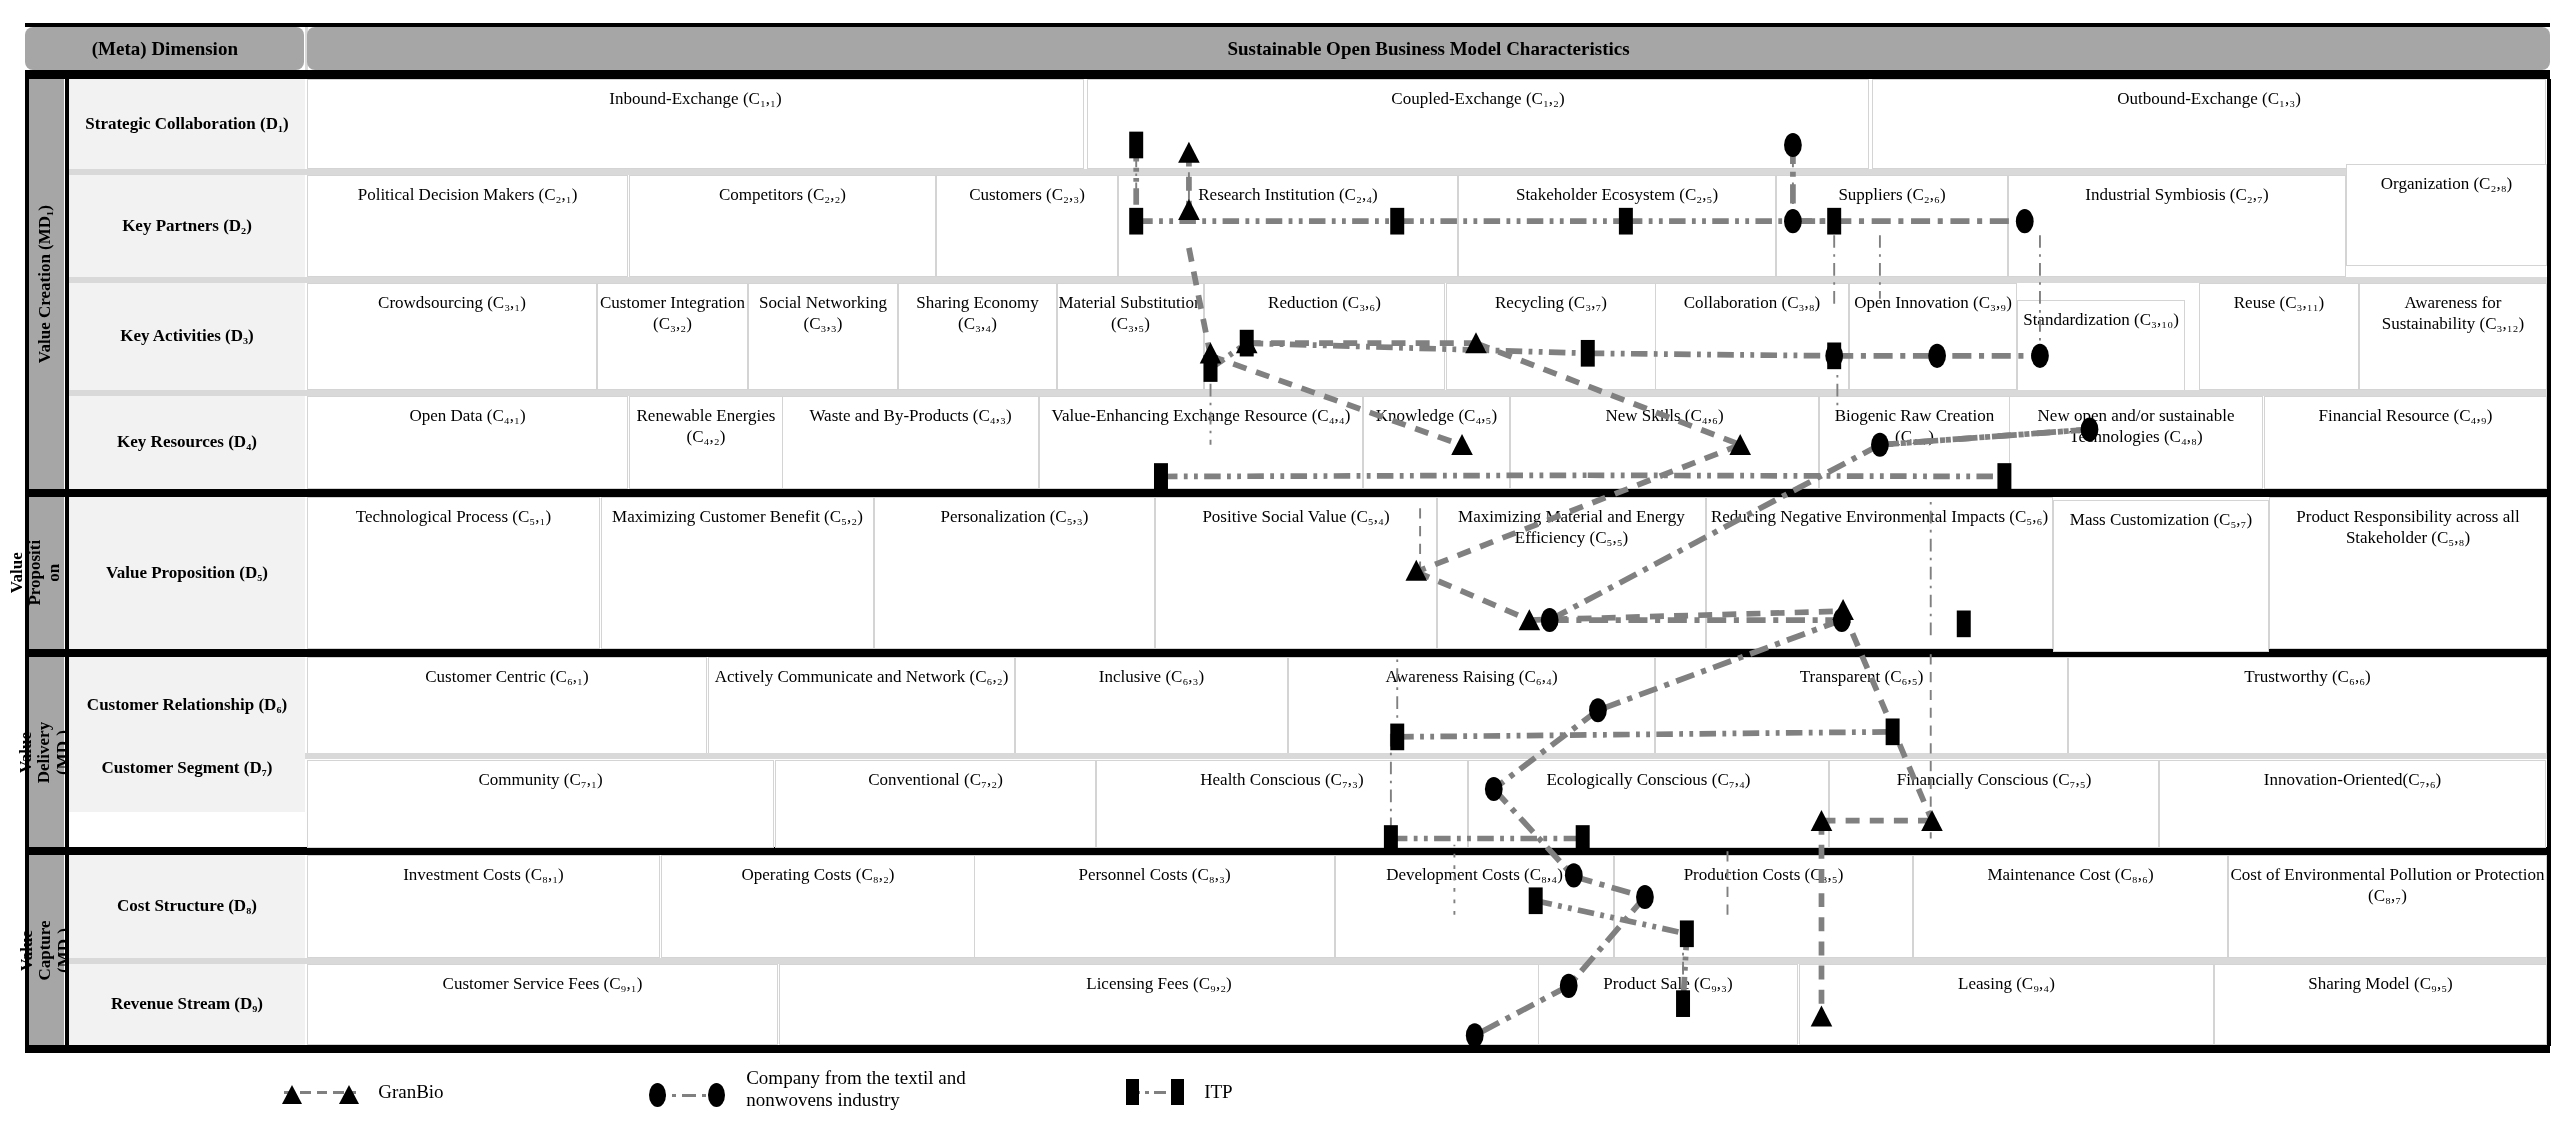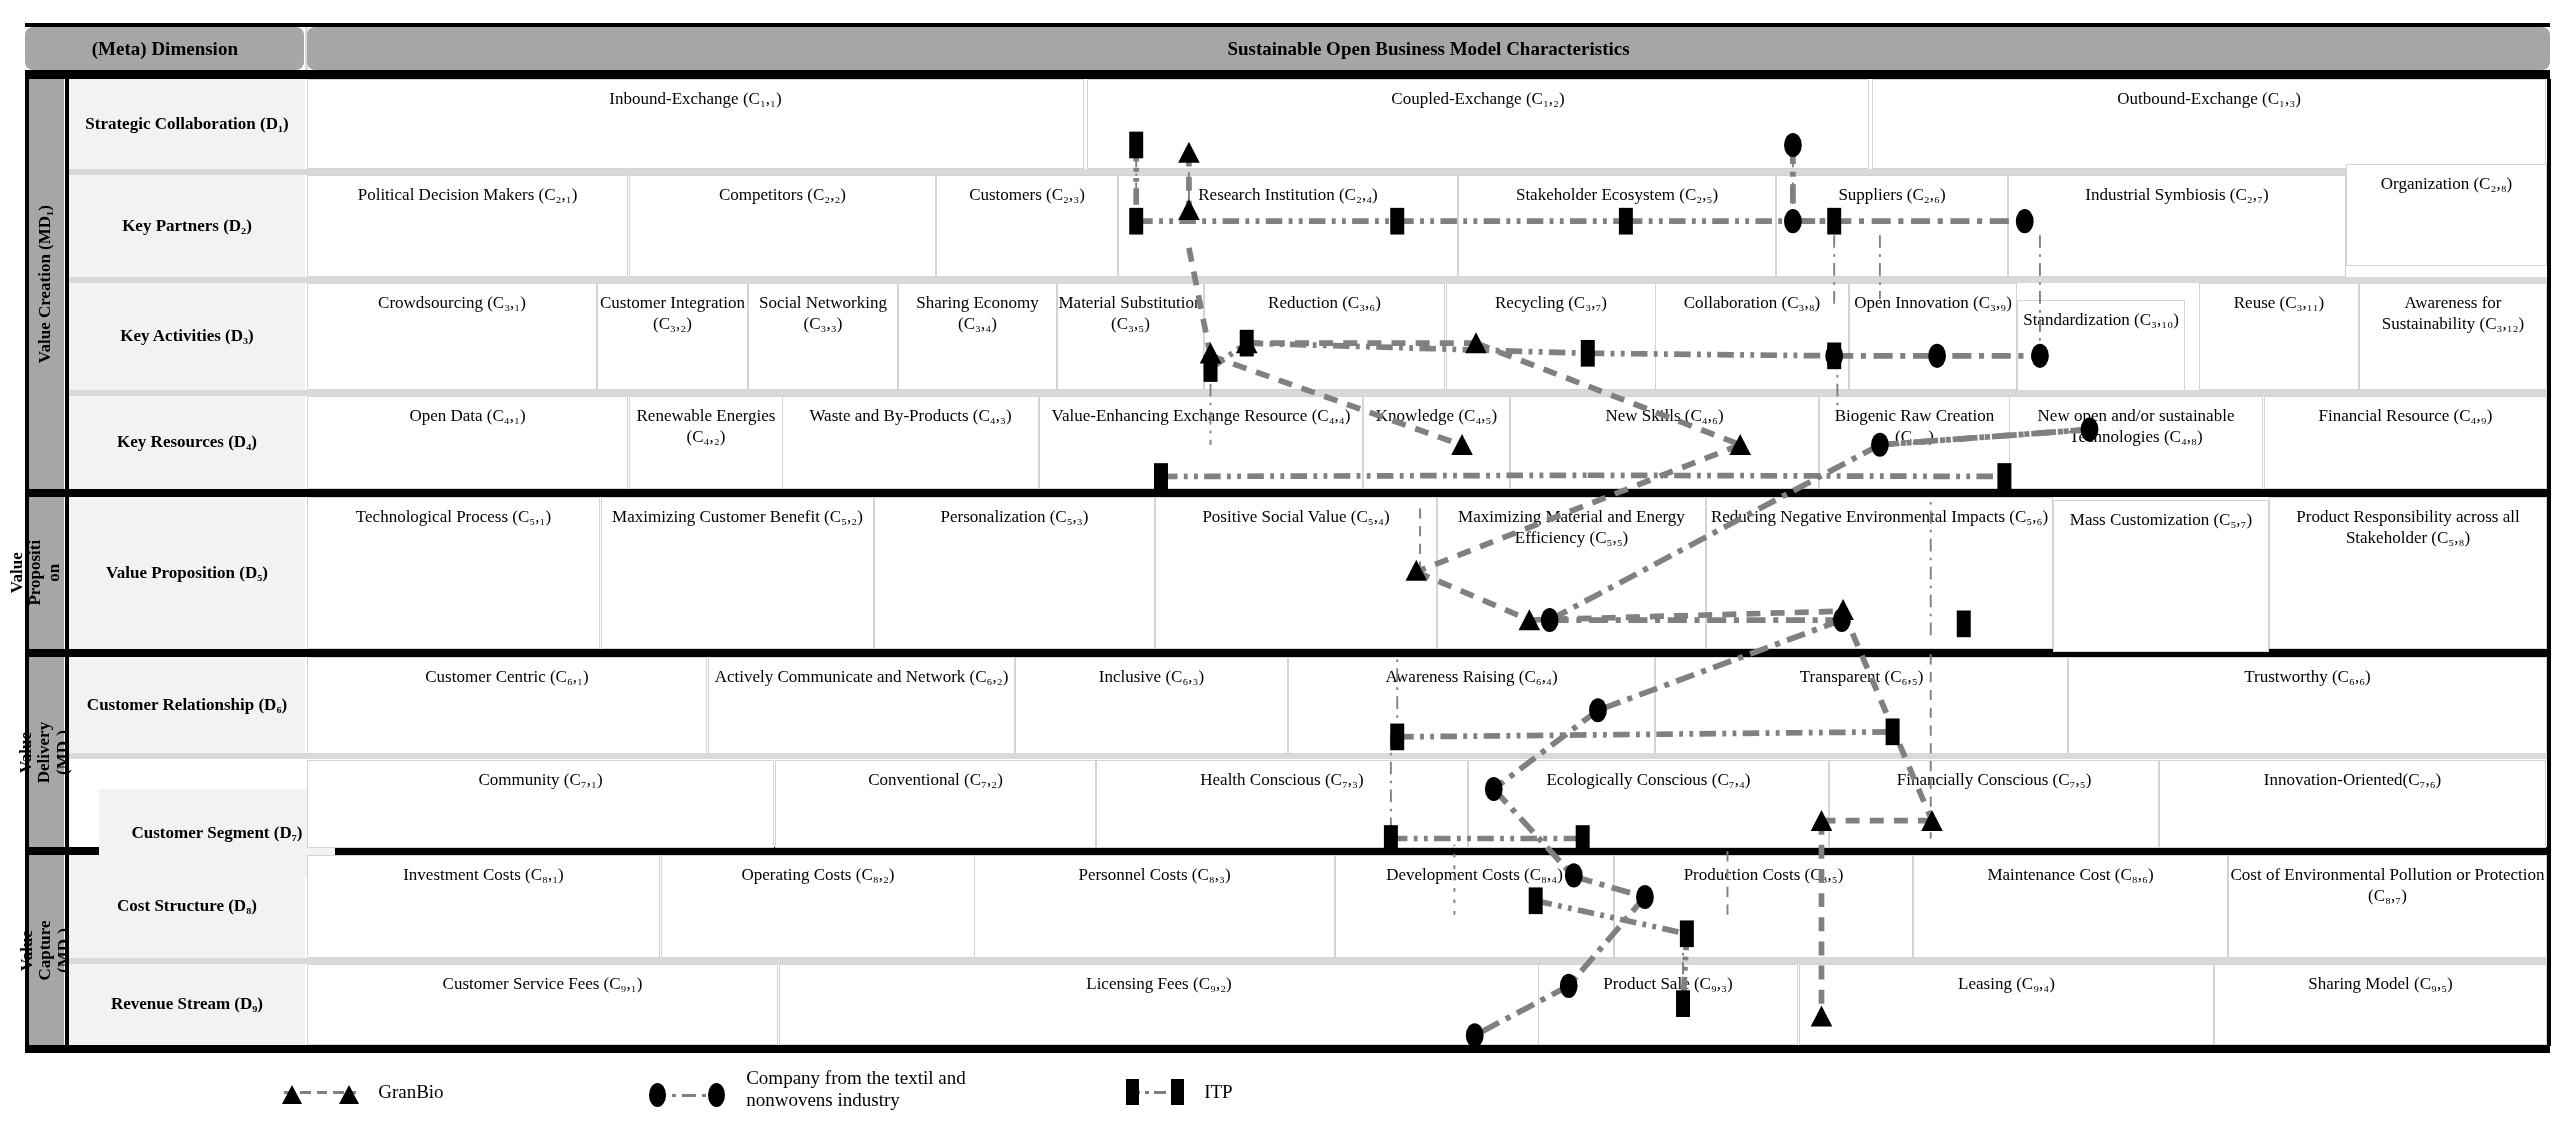--- a/index.html
+++ b/index.html
@@ -237,21 +237,21 @@
     <span>Awareness Raising (C₆,₄)</span>
     </div>
   <div class="box char-cell" style="left:1655px;top:657px;width:413px;height:97px;">
     <span>Transparent (C₆,₅)</span>
     </div>
   <div class="box char-cell" style="left:2068px;top:657px;width:479px;height:97px;">
     <span>Trustworthy (C₆,₆)</span>
     </div>
   <div class="box rowsep" style="left:69px;top:753px;width:2478px;height:6.4px;"></div>
 
-  <div class="box dim-cell" style="left:69px;top:789px;width:236px;height:88px;margin-left:30px;">
+  <div class="box dim-cell" style="left:69px;top:724px;width:236px;height:88px;">
     <span>Customer Segment (D₇)</span>
   </div>
   <div class="box char-cell" style="left:307px;top:760px;width:467px;height:88px;">
     <span>Community (C₇,₁)</span>
     </div>
   <div class="box char-cell" style="left:775px;top:760px;width:321px;height:88px;">
     <span>Conventional (C₇,₂)</span>
     </div>
   <div class="box char-cell" style="left:1096px;top:760px;width:372px;height:88px;">
     <span>Health Conscious (C₇,₃)</span>

